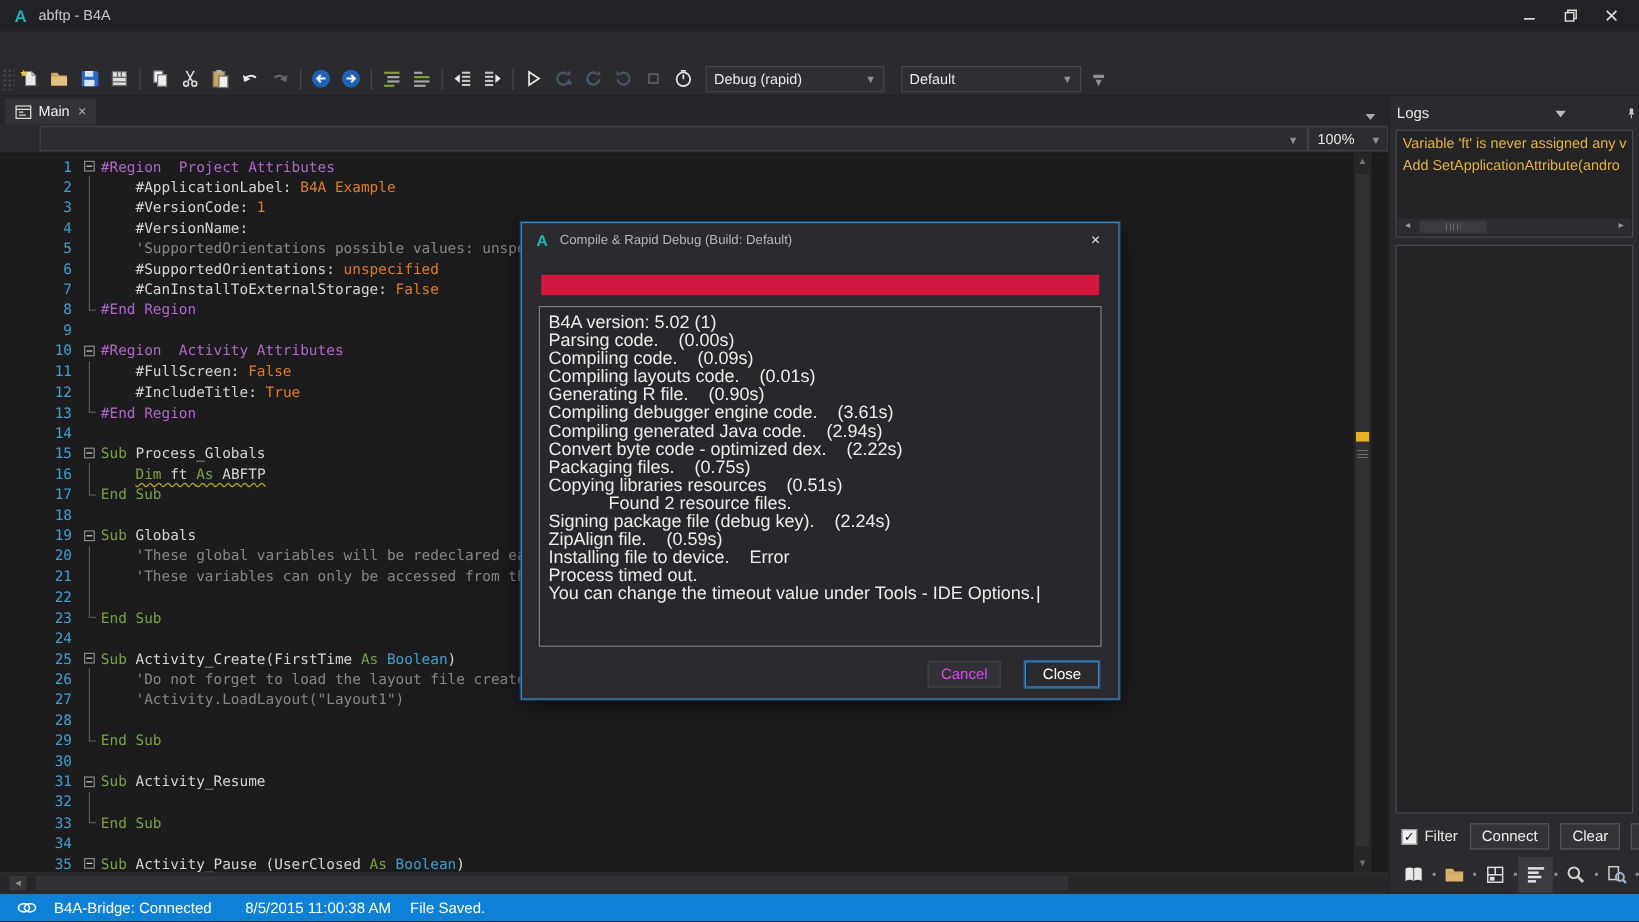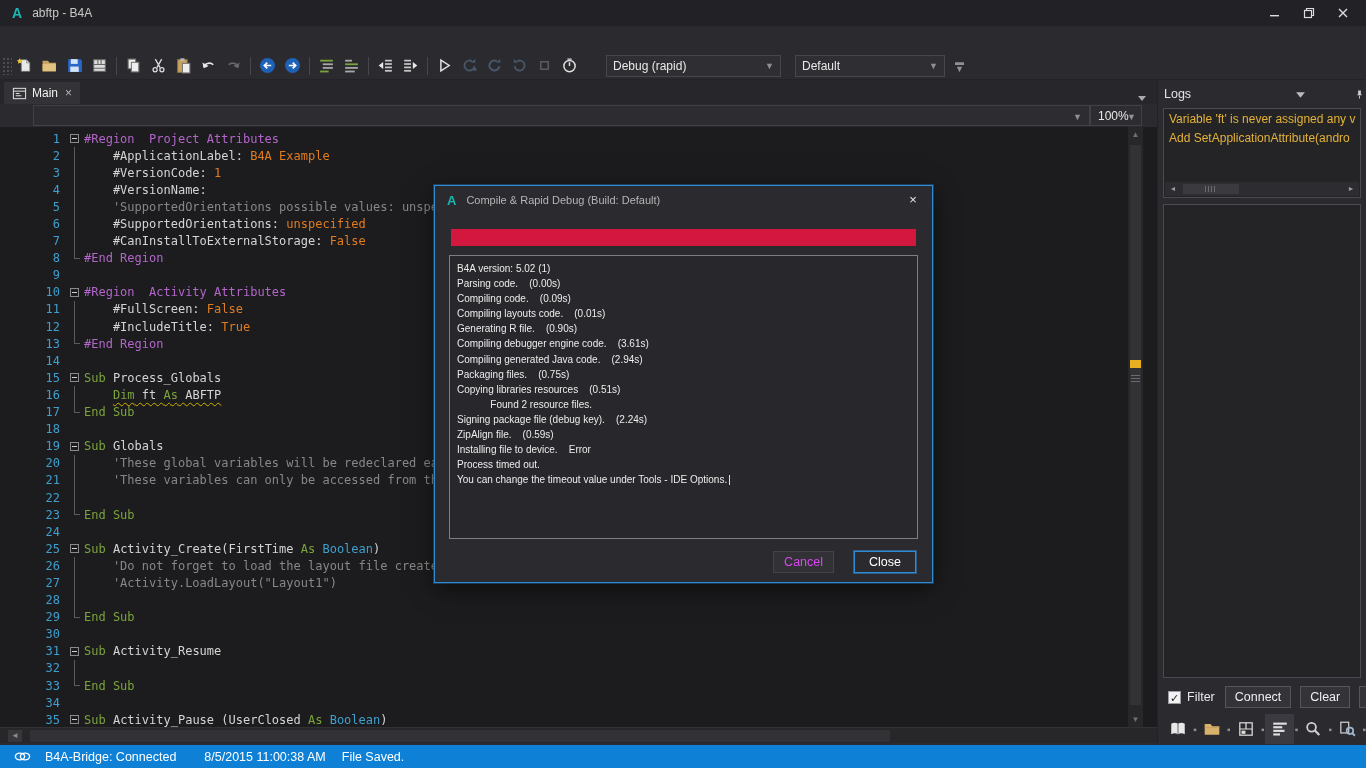--- a/index.html
+++ b/index.html
@@ -23,34 +23,34 @@
   
   .toolbar { position:absolute; left:0; top:52px; width:1366px; height:28px; display:flex; align-items:center; background:#2b2b2f; border-bottom:1px solid #242428; }
   .tb-grip { width:10px; height:18px; margin-left:2px; background:radial-gradient(#4c4c52 1px, transparent 1px); background-size:4px 4px; }
   .tb-icons { display:flex; align-items:center; }
   .tb-btn { width:25px; height:24px; display:flex; align-items:center; justify-content:center; }
   .tb-btn svg { width:17px; height:17px; }
   .tb-btn.disabled { opacity:.55; }
   .tb-sep { width:1px; height:18px; background:#46464c; margin:0 4px; }
   .combo { height:22px; background:#2f2f33; border:1px solid #46464c; color:#e8e8e8; font-size:12px; display:flex; align-items:center; padding:0 6px; position:relative; }
   .combo .arrow { position:absolute; right:6px; color:#8f8f96; font-size:9px; }
-  .combo.build { width:175px; margin-left:24px; }
+  .combo.build { width:149px; margin-left:6px; }
   .combo.profile { width:150px; margin-left:14px; }
   .tb-overflow { margin-left:10px; color:#8f8f96; font-size:9px; line-height:7px; text-align:center; }
   
   .tabbar { position:absolute; left:0; top:80px; width:1157px; height:24px; background:#27272b; display:flex; align-items:flex-end; }
   .tab { height:22px; background:#333337; display:flex; align-items:center; padding:0 8px; margin-left:4px; font-size:12px; color:#f0f0f0; }
   .tab .tab-ic { width:15px; height:15px; margin-right:5px; display:inline-flex; }
   .tab .tab-close { color:#b5b5b5; margin-left:7px; font-size:12px; }
   .tab-chevron { position:absolute; right:10px; top:8px; color:#aaa; }
   .tab-chevron svg { width:10px; height:8px; }
   .comborow { position:absolute; left:0; top:104px; width:1157px; height:23px; background:#2b2b2f; display:flex; }
   .module-combo { position:absolute; left:33px; top:1px; width:1057px; height:21px; border:1px solid #404046; background:#2d2d31; }
   .module-combo .arrow { position:absolute; right:7px; top:6px; color:#8f8f96; font-size:9px; }
-  .zoom-combo { position:absolute; left:1090px; top:1px; width:52px; height:21px; border:1px solid #404046; background:#2d2d31; font-size:12px; color:#e8e8e8; display:flex; align-items:center; padding-left:7px; }
+  .zoom-combo { position:absolute; left:1090px; top:1px; width:67px; height:21px; border:1px solid #404046; background:#2d2d31; font-size:12px; color:#e8e8e8; display:flex; align-items:center; padding-left:7px; }
   .zoom-combo .arrow { position:absolute; right:5px; top:6px; color:#8f8f96; font-size:9px; }
   .code-area { position:absolute; left:0; top:127px; width:1157px; height:600px; background:#1c1c1e; overflow:hidden; }
   .code-line { display:flex; height:17.1px; align-items:center; white-space:pre; font-family:"DejaVu Sans Mono", monospace; font-size:12px; }
   .ln { flex:none; width:68px; text-align:right; padding-right:8px; color:#3f9fce; font-size:12px; }
   .fold { flex:none; width:16px; height:100%; position:relative; }
   .fold-box { position:absolute; left:2px; top:4px; width:9px; height:9px; border:1px solid #8a8a8a; background:#1c1c1e; }
   .fold-box::after { content:""; position:absolute; left:1px; top:3px; width:5px; height:1px; background:#cfcfcf; }
   .fold-line { position:absolute; left:6px; top:0; width:1px; height:100%; background:#5a5a5a; }
   .fold-end { position:absolute; left:6px; top:0; width:6px; height:9px; border-left:1px solid #5a5a5a; border-bottom:1px solid #5a5a5a; }
   .tk-reg { color:#b266c9; } .tk-val { color:#e07c20; } .tk-com { color:#878787; }
@@ -99,21 +99,21 @@
   .sb-time { margin-right:16px; }
   
   .dialog { position:absolute; left:434px; top:185px; width:499px; height:398px; background:#2b2b2f;
     border:1px solid #2f8bd6; box-shadow:0 0 0 1px rgba(47,139,214,.35), 0 6px 22px rgba(0,0,0,.55); z-index:50; }
   .dlg-titlebar { position:absolute; left:0; top:0; width:100%; height:28px; display:flex; align-items:center; }
   .dlg-logo { color:#19b7b4; font-weight:bold; font-size:13px; margin:0 10px 0 12px; }
   .dlg-title { font-size:11px; color:#b5b5b5; }
   .dlg-close { position:absolute; right:10px; top:6px; color:#e8e8e8; font-size:13px; width:18px; text-align:center; }
   .dlg-progress { position:absolute; left:16px; top:43px; width:465px; height:17px; }
   .dlg-logbox { position:absolute; left:14px; top:69px; width:469px; height:284px; border:1px solid #7d7d82; background:#28282c; padding:5px 7px; overflow:hidden; }
-  .dlg-line { white-space:pre-wrap; font-size:10px; line-height:15.1px; color:#ececec; }
+  .dlg-line { white-space:pre-wrap; font-size:15px; line-height:15.1px; color:#ececec; }
   .dlg-line:last-child::after { content:"|"; color:#fff; font-weight:normal; margin-left:1px; }
   .dlg-buttons { position:absolute; right:16px; top:365px; display:flex; align-items:center; }
   .dlg-btn { height:22px; font-size:12.5px; font-family:"Liberation Sans",sans-serif; padding:0 10px; }
   .dlg-btn.cancel { background:#323236; border:1px solid #434349; color:#d946ef; margin-right:20px; }
   .dlg-btn.close { background:#2b2b2f; border:1px solid #2f8bd6; box-shadow:0 0 0 1px rgba(47,139,214,.55); color:#fff; padding:0 14px; }
 </style>
 </head>
 <body>
 
 <div class="window">
@@ -548,20 +548,21 @@
     </div>
     <div class="dlg-progress" style="background: rgb(212, 23, 63);"></div>
     <div class="dlg-logbox">
         <div class="dlg-line">B4A version: 5.02 (1)</div>
         <div class="dlg-line">Parsing code.    (0.00s)</div>
         <div class="dlg-line">Compiling code.    (0.09s)</div>
         <div class="dlg-line">Compiling layouts code.    (0.01s)</div>
         <div class="dlg-line">Generating R file.    (0.90s)</div>
         <div class="dlg-line">Compiling debugger engine code.    (3.61s)</div>
         <div class="dlg-line">Compiling generated Java code.    (2.94s)</div>
+        <div class="dlg-line">Convert byte code - optimized dex.    (2.22s)</div>
         <div class="dlg-line">Packaging files.    (0.75s)</div>
         <div class="dlg-line">Copying libraries resources    (0.51s)</div>
         <div class="dlg-line">            Found 2 resource files.</div>
         <div class="dlg-line">Signing package file (debug key).    (2.24s)</div>
         <div class="dlg-line">ZipAlign file.    (0.59s)</div>
         <div class="dlg-line">Installing file to device.    Error</div>
         <div class="dlg-line">Process timed out.</div>
         <div class="dlg-line">You can change the timeout value under Tools - IDE Options.</div>
       </div>
     <div class="dlg-buttons">

